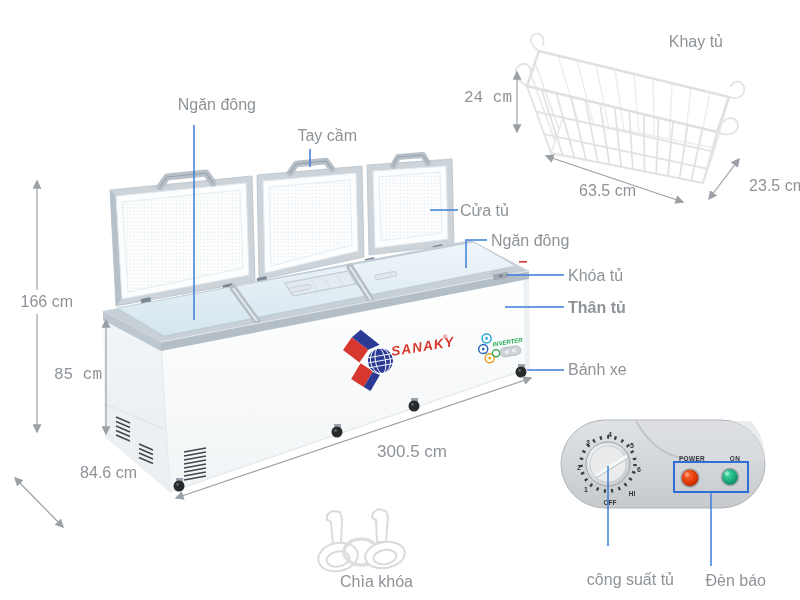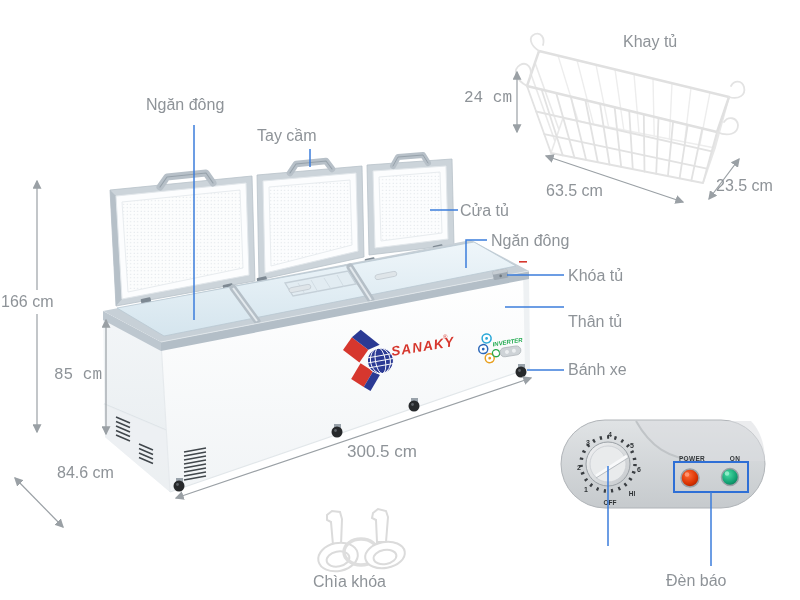--- a/index.html
+++ b/index.html
@@ -1,20 +1,20 @@
 <!DOCTYPE html>
 <html><head>
 <meta charset="utf-8">
 <style>
   html,body{margin:0;padding:0;background:#fff;}
   .canvas{position:relative;width:800px;height:600px;background:#ffffff;overflow:hidden;
           font-family:"Liberation Sans",sans-serif;}
   .illustration{position:absolute;left:0;top:0;}
   .lbl{position:absolute;color:#8e9398;font-size:16px;line-height:1.15;white-space:nowrap;}
-  .c{text-align:left;}
+  .c{text-align:right;}
   .r{text-align:right;font-family:Liberation Mono, monospace;}
   .big{font-size:17px;}
 </style>
 </head>
 <body>
 
 <div class="canvas">
 
 <svg class="illustration" width="800" height="600" viewBox="0 0 800 600" xmlns="http://www.w3.org/2000/svg">
   <defs>
@@ -295,22 +295,23 @@
 
 <div class="lbl c" style="left:146px;top:96px;width:110px;">Ngăn đông</div>
 <div class="lbl c" style="left:257px;top:127px;width:100px;">Tay cầm</div>
 <div class="lbl c" style="left:623px;top:33px;width:100px;">Khay tủ</div>
 <div class="lbl r" style="left:432px;top:89px;width:80px;">24 cm</div>
 <div class="lbl c" style="left:546px;top:182px;width:90px;">63.5 cm</div>
 <div class="lbl c" style="left:716px;top:177px;width:90px;">23.5 cm</div>
 <div class="lbl" style="left:460px;top:202px;">Cửa tủ</div>
 <div class="lbl" style="left:491px;top:232px;">Ngăn đông</div>
 <div class="lbl" style="left:568px;top:267px;">Khóa tủ</div>
-<div class="lbl" style="left:568px;top:313px;">Thân tủ</div>
+<div class="lbl" style="left:568px;top:299px;font-weight:bold;">Thân tủ</div>
 <div class="lbl" style="left:568px;top:361px;">Bánh xe</div>
 <div class="lbl c" style="left:1px;top:293px;width:72px;">166 cm</div>
 <div class="lbl r" style="left:32px;top:366px;width:70px;">85 cm</div>
 <div class="lbl c" style="left:57px;top:464px;width:80px;">84.6 cm</div>
 <div class="lbl c big" style="left:347px;top:442px;width:100px;">300.5 cm</div>
 <div class="lbl c" style="left:313px;top:573px;width:100px;">Chìa khóa</div>
+<div class="lbl c" style="left:554px;top:571px;width:120px;">công suất tủ</div>
 <div class="lbl c" style="left:666px;top:572px;width:100px;">Đèn báo</div>
 
 </div>
 
 </body></html>

